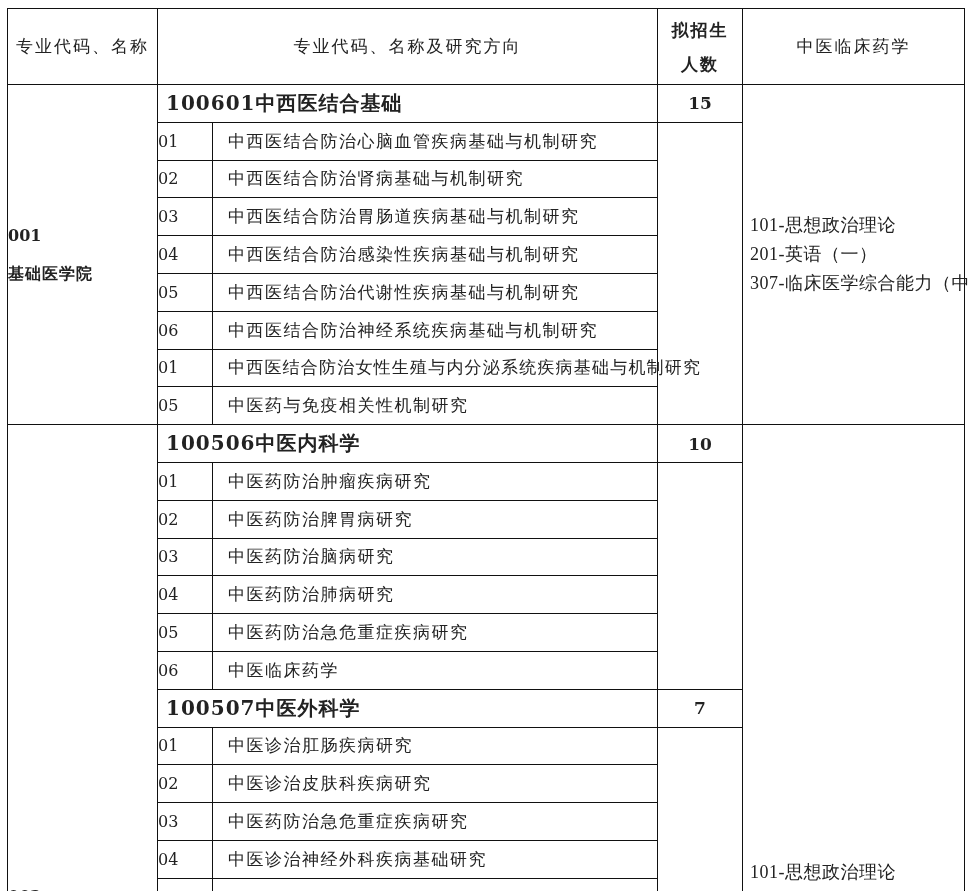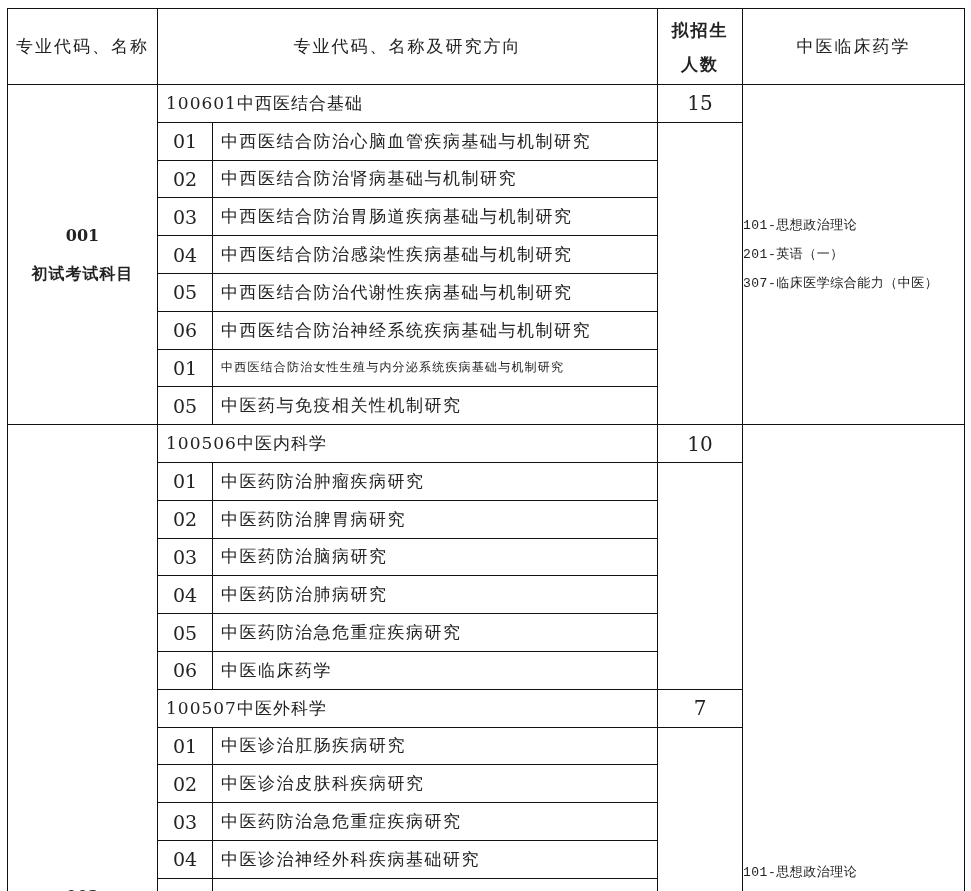--- a/index.html
+++ b/index.html
@@ -3,30 +3,30 @@
   <meta charset="utf-8">
   <style>
     html, body { margin: 0; padding: 0; background: #ffffff; }
     body { width: 971px; height: 891px; overflow: hidden; position: relative;
            font-family: "DejaVu Serif", "Liberation Serif", serif; color: #222; }
     .tbl { position: absolute; left: 7px; top: 8px; width: 957px; }
     table { border-collapse: collapse; table-layout: fixed; width: 957px; }
     td, th { border: 1.5px solid #111; padding: 0; font-weight: normal; }
     th { font-size: 17px; letter-spacing: 2px; text-align: center; vertical-align: middle; }
     th.h1 { height: 75px; }
-    .c-dept { width: 150px; text-align: center; font-size: 16px; line-height: 38px; }
+    .c-dept { width: 150px; font-size: 16px; line-height: 38px; }
     .c-dept .code { display: block; font-weight: bold; }
     .c-dept .name { display: block; font-weight: bold; letter-spacing: 1px; }
-    .c-num { width: 54px; text-align: center; font-size: 19px; }
-    .c-text { font-size: 17px; letter-spacing: 1.5px; padding-left: 8px; white-space: nowrap; }
-    .c-text.small { font-size: 12px; letter-spacing: 1.2px; }
-    .c-major { font-size: 17px; font-weight: normal; padding-left: 8px; letter-spacing: 1px; white-space: nowrap; }
-    .c-count { width: 84px; text-align: center; font-size: 20px; font-weight: normal; }
-    .c-exam { width: 220px; font-size: 13px; vertical-align: middle;
-              font-family: Liberation Mono, monospace; line-height: 29px; letter-spacing: 0.5px; }
+    .c-num { width: 54px; text-align: left; font-size: 16px; }
+    .c-text { font-size: 17px; letter-spacing: 1.5px; padding-left: 15px; white-space: nowrap; }
+    .c-text.small { font-size: 17px; letter-spacing: 1.2px; }
+    .c-major { font-size: 20px; font-weight: bold; padding-left: 8px; letter-spacing: 1px; white-space: nowrap; }
+    .c-count { width: 84px; text-align: center; font-size: 17px; font-weight: bold; }
+    .c-exam { width: 220px; font-size: 18px; padding-left: 7px; vertical-align: middle;
+              font-family: Liberation Serif, serif; line-height: 29px; letter-spacing: 0.5px; }
     .c-exam div { white-space: nowrap; }
     tr.r td { height: 36.8px; }
     .exam-bottom { vertical-align: bottom; padding-bottom: 0; }
     .dept-2 { vertical-align: bottom; }
   </style>
 </head>
 <body>
 
 <div class="tbl">
 <table>
@@ -46,21 +46,21 @@
         <div>人数</div>
       </th>
       <th class="h1">中医临床药学</th>
     </tr>
   </thead>
   <tbody>
 
     <tr class="r">
       <td class="c-dept" rowspan="9">
         <span class="code">001</span>
-        <span class="name">初试考试科目</span>
+        <span class="name">基础医学院</span>
       </td>
       <td class="c-major" colspan="2">100601中西医结合基础</td>
       <td class="c-count">15</td>
       <td class="c-exam" rowspan="9">
         <div>101-思想政治理论</div>
         <div>201-英语（一）</div>
         <div>307-临床医学综合能力（中医）</div>
       </td>
     </tr>
     <tr class="r">

